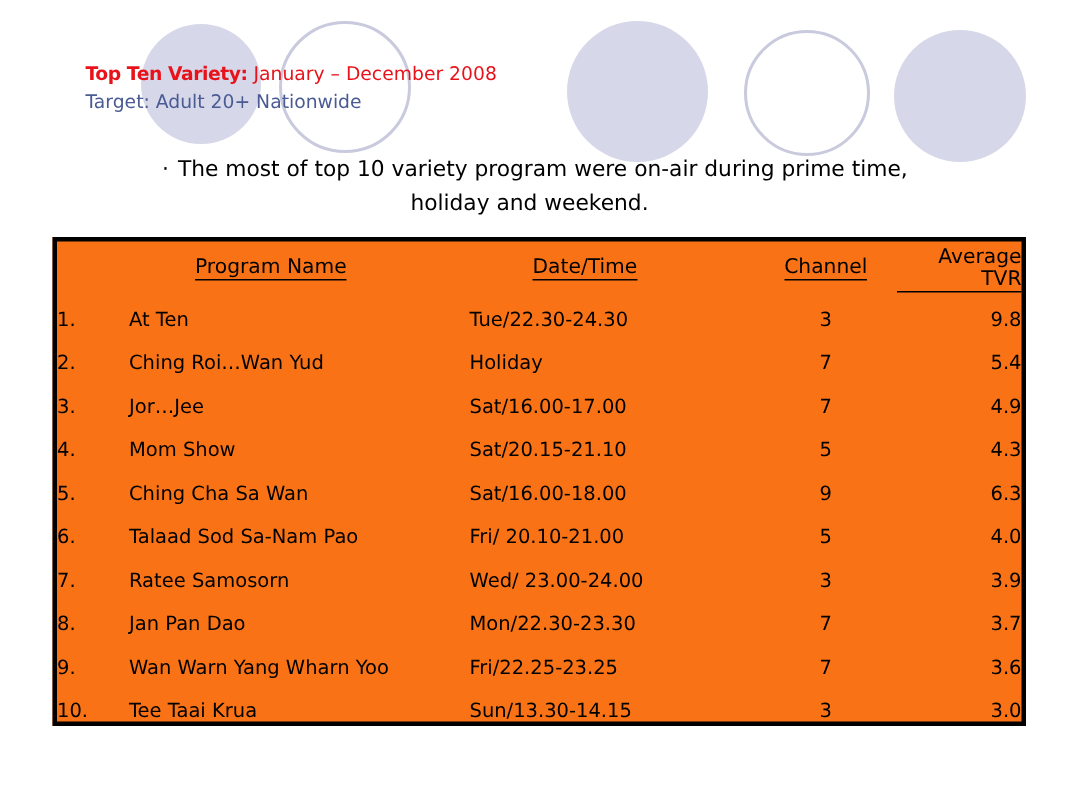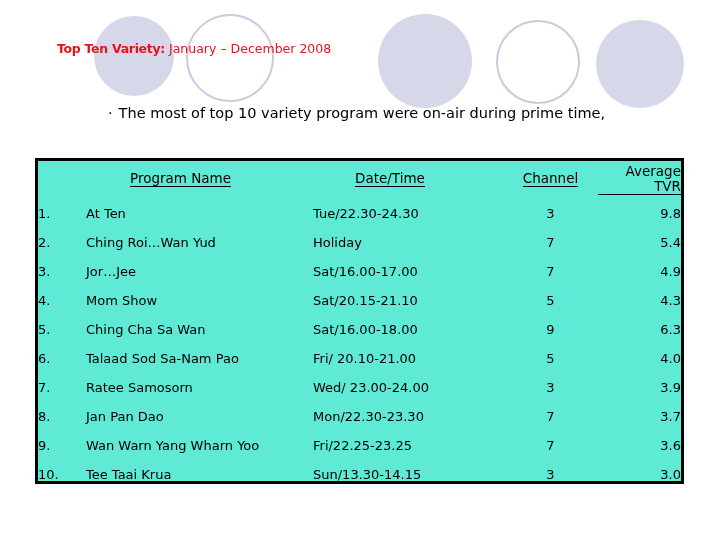--- a/index.html
+++ b/index.html
@@ -91,21 +91,21 @@
 
   
   .table-frame {
     position: absolute;
     left: 35px;
     top: 158px;
     width: 649px;
     height: 326px;
     border: 3px solid #000000;
     box-sizing: border-box;
-    background: #5eead4;
+    background: #f97316;
     z-index: 4;
   }
   table.rank-table {
     width: 100%;
     border-collapse: collapse;
     font-size: 13px;
     table-layout: fixed;
   }
   table.rank-table th,
   table.rank-table td {
@@ -148,26 +148,28 @@
   <div class="circle circle-outline" style="left: 186px; top: 14px; width: 88px; height: 88px; border-color: rgb(201, 202, 221);"></div>
   <div class="circle circle-filled" style="left: 378px; top: 14px; width: 94px; height: 94px; background: rgb(214, 215, 232);"></div>
   <div class="circle circle-outline" style="left: 496px; top: 20px; width: 84px; height: 84px; border-color: rgb(201, 202, 221);"></div>
   <div class="circle circle-filled" style="left: 596px; top: 20px; width: 88px; height: 88px; background: rgb(214, 215, 232);"></div>
 </div>
 
 <div class="heading-block">
   <div class="heading-line1">
     <span class="heading-label" style="color: rgb(232, 19, 26);">Top Ten Variety:</span><span>&nbsp;</span><span class="heading-period" style="color: rgb(232, 19, 26);">January – December 2008</span>
   </div>
+  <div class="heading-line2" style="color: rgb(74, 90, 147);">Target: Adult 20+ Nationwide</div>
 </div>
 
 <div class="bullet-block">
   <div class="bullet-line-1">
     <span class="bullet-dot">·</span><span>The most of top 10 variety program were on-air during prime time,</span>
   </div>
+  <div class="bullet-line-2">holiday and weekend.</div>
 </div>
 
 <div class="table-frame">
   <table class="rank-table">
     <colgroup>
       <col style="width:48px">
       <col style="width:227px">
       <col style="width:190px">
       <col style="width:95px">
       <col style="width:83px">

